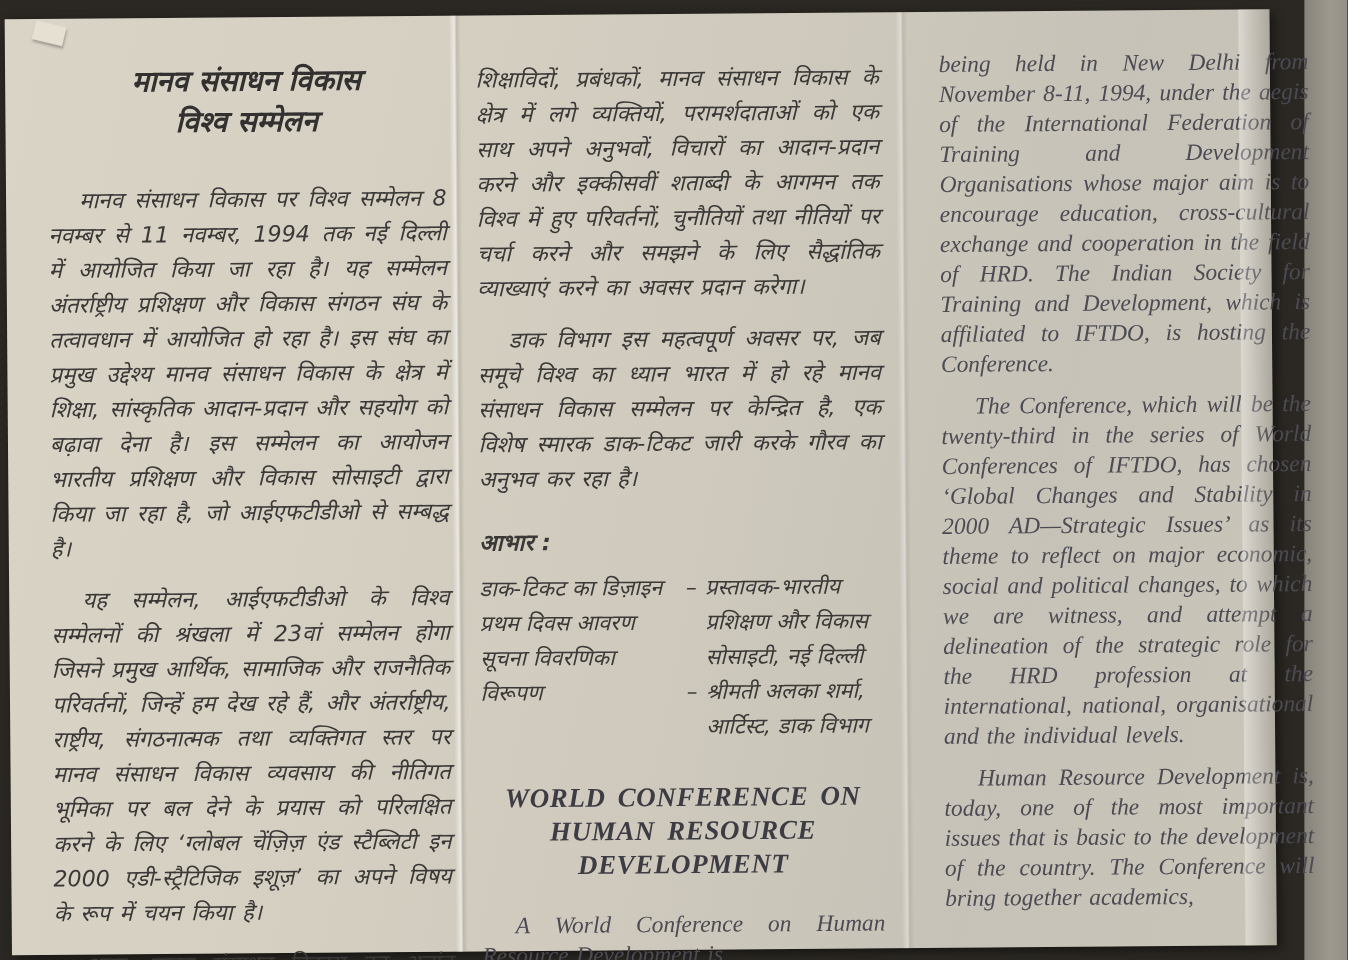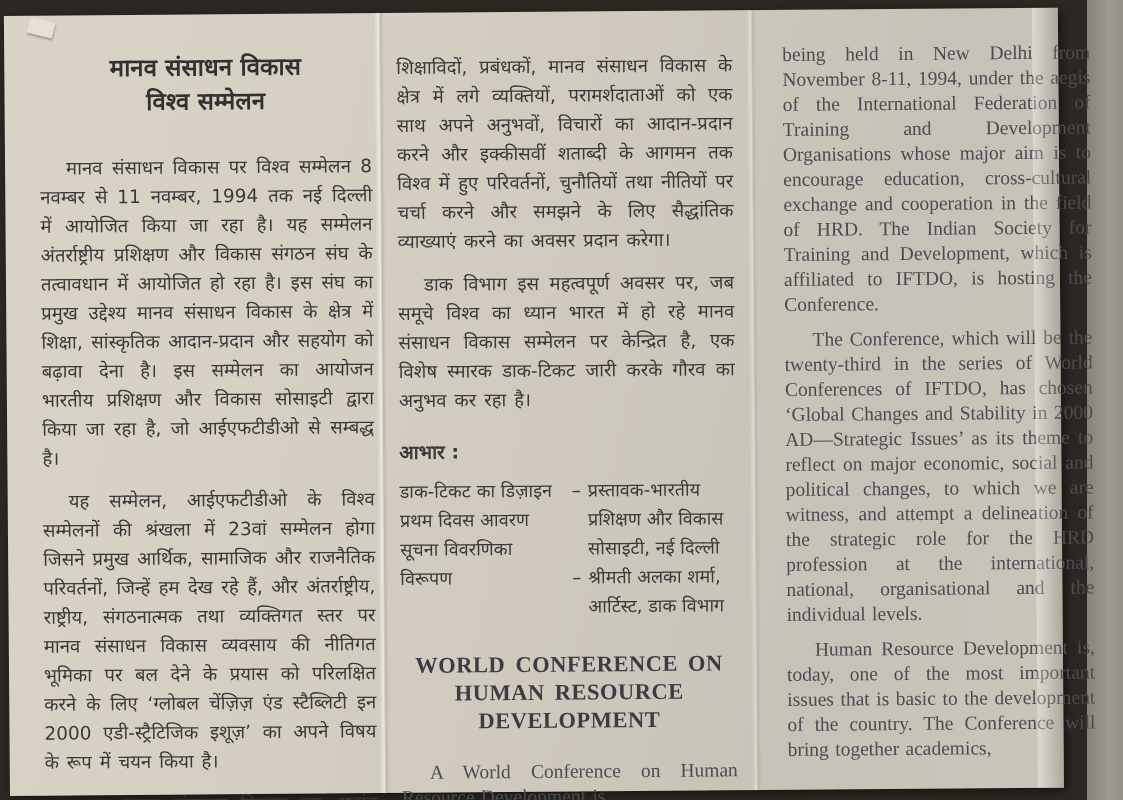--- a/index.html
+++ b/index.html
@@ -1,21 +1,21 @@
 <!DOCTYPE html>
 <html><head>
 <meta charset="utf-8">
 <style>
   html,body{margin:0;padding:0;}
   body{
     width:1123px;height:800px;overflow:hidden;
     background:#2b2823;
     font-family:"Liberation Sans",sans-serif;
   }
-  .scan{position:relative;width:1123px;height:800px;}
+  .scan{position:relative;width:1123px;height:800px;font-style:italic;}
   .right-strip{
     position:absolute;right:0;top:0;width:36px;height:100%;
     background:linear-gradient(90deg,#87837a,#9d998f 60%,#959188);
   }
   .paper{
     position:absolute;left:10px;top:16px;width:1054px;height:780px;
     background:linear-gradient(102deg,#dad4c7 0%,#d6d0c3 28%,#cfcabd 52%,#c7c2b7 78%,#cac5b9 100%);
     transform:rotate(-0.45deg);
     transform-origin:left bottom;
     box-shadow:3px 3px 9px rgba(0,0,0,0.5);

